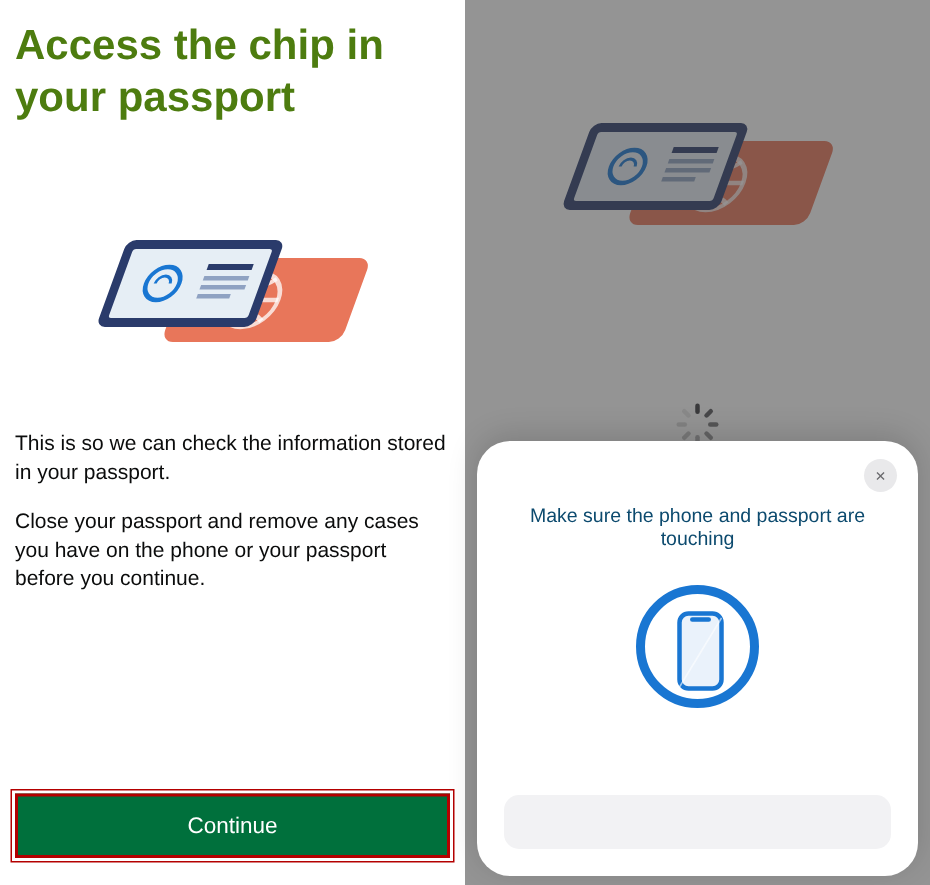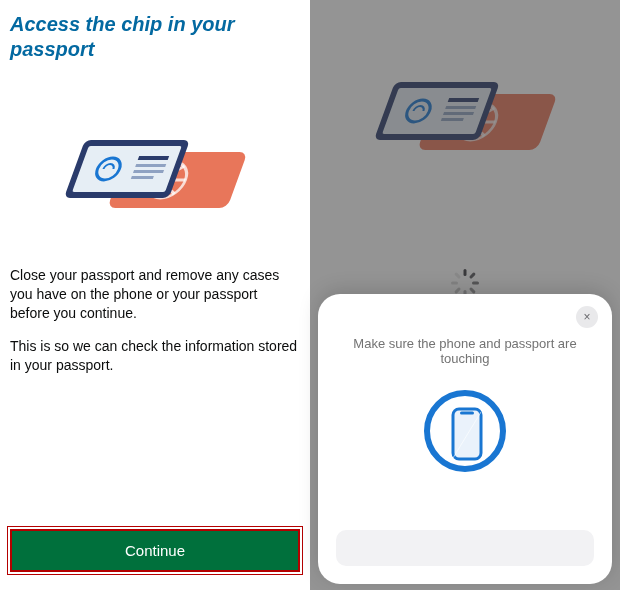--- a/index.html
+++ b/index.html
@@ -22,26 +22,25 @@
     .panel-right {
       background: #fff;
     }
     .dim-overlay {
       position: absolute;
       inset: 0;
       background: rgba(60,60,60,0.55);
       z-index: 2;
     }
     .title {
-      font-size: 20px;
+      font-size: 28px;
       font-weight: 700;
       line-height: 1.25;
-      color: #0369a1;
+      color: #4d7c0f;
       margin-bottom: 8px;
-      font-style: italic;
     }
     .illustration-wrap {
       width: 100%;
       display: flex;
       justify-content: center;
       margin-top: 48px;
       margin-bottom: 48px;
     }
     .body-text {
       font-size: 14px;
@@ -88,21 +87,21 @@
       background: #e9e9eb;
       display: flex;
       align-items: center;
       justify-content: center;
       color: #6a6a6e;
       font-size: 12px;
       cursor: pointer;
     }
     .sheet-msg {
       font-size: 13px;
-      color: #737373;
+      color: #0c4a6e;
       margin-top: 28px;
       margin-bottom: 18px;
       text-align: center;
     }
     .sheet-icon-wrap {
       margin-top: 2px;
     }
     .sheet-bar {
       margin-top: auto;
       width: 100%;
@@ -142,22 +141,22 @@
         <circle cx="82" cy="51" r="11" fill="none" stroke="#1976d2" stroke-width="3"></circle>
         <path d="M77 51 a5 5 0 0 1 10 0" fill="none" stroke="#1976d2" stroke-width="2"></path>
         <rect x="108" y="38" width="30" height="4" fill="#2a3b6b"></rect>
         <rect x="108" y="46" width="30" height="3" fill="#8fa2c2"></rect>
         <rect x="108" y="52" width="30" height="3" fill="#8fa2c2"></rect>
         <rect x="108" y="58" width="22" height="3" fill="#8fa2c2"></rect>
       </g>
     </svg>
   </div>
 
+  <div class="body-text">This is so we can check the information stored in your passport.</div>
   <div class="body-text">Close your passport and remove any cases you have on the phone or your passport before you continue.</div>
-  <div class="body-text">This is so we can check the information stored in your passport.</div>
 
   <div class="continue-btn">Continue</div>
 </div>
 
 <div class="panel panel-right">
 
   <div class="illustration-wrap">
     <svg width="220" height="100" viewBox="0 0 220 100">
       <g transform="skewX(-20)">
         <rect x="95" y="34" width="120" height="56" rx="8" fill="#e8765a"></rect>

